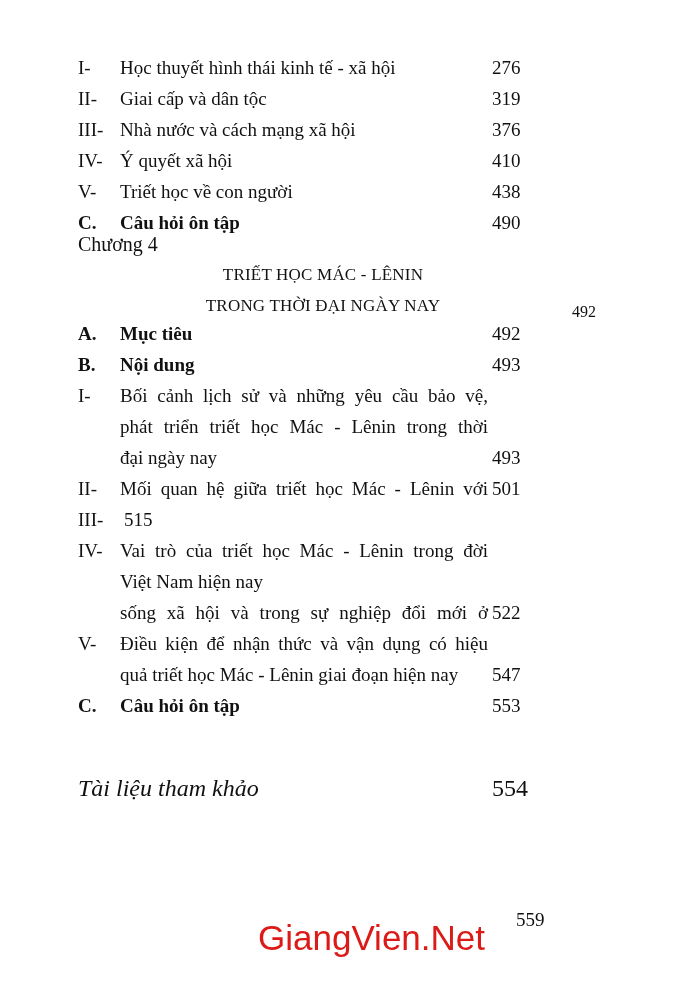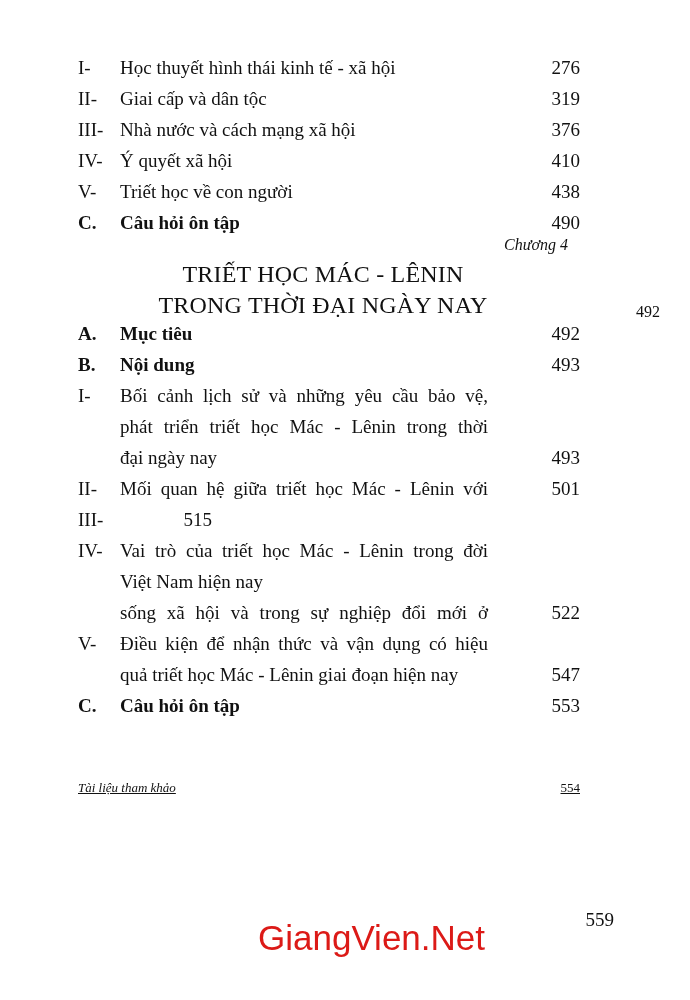--- a/index.html
+++ b/index.html
@@ -61,85 +61,81 @@
     text-align: justify;
     text-align-last: justify;
   }
   .entry-text .ln.last {
     text-align-last: left;
   }
 
   .pageno {
     flex: 0 0 auto;
     width: 88px;
-    text-align: right;
     padding-left: 4px;
     white-space: nowrap;
   }
   
   .pageno.align-last { align-self: flex-end; }
 
   .bold .marker,
   .bold .entry-text,
   .bold .entry-text .ln { font-weight: bold; }
 
   
   .chapter-head {
     position: absolute;
     left: 78px;
     top: 230px;
     width: 530px;
   }
   .chapter-sub {
     width: 490px;
-    text-align: right;
-    font-style: italic;
-    font-size: 16px;
+    text-align: left;
+    font-size: 20px;
     line-height: 29px;
   }
   .chapter-title-row {
     display: flex;
     align-items: flex-start;
   }
   .chapter-title {
     flex: 0 0 490px;
     width: 490px;
     text-align: center;
-    font-size: 24px;
+    font-size: 17px;
     line-height: 31px;
     letter-spacing: 0.2px;
   }
   .chapter-title .tl { display: block; }
   .chapter-title-row .pageno { align-self: flex-end; }
 
   
   .refline {
     position: absolute;
     left: 78px;
     top: 773px;
     width: 530px;
     display: flex;
     align-items: flex-start;
-    font-size: 13px;
+    font-size: 24px;
     line-height: 30px;
-    text-decoration: underline;
   }
   .refline .ref-label {
     flex: 0 0 410px;
     width: 410px;
     font-style: italic;
   }
 
   
   .footer-pageno {
     position: absolute;
-    left: 528px;
+    left: 516px;
     top: 908px;
     width: 86px;
-    text-align: right;
     font-size: 19px;
     line-height: 24px;
   }
   .watermark {
     position: absolute;
     left: 258px;
     top: 922px;
     font-family: "Liberation Sans", "DejaVu Sans", sans-serif;
     font-size: 35px;
     line-height: 32px;

